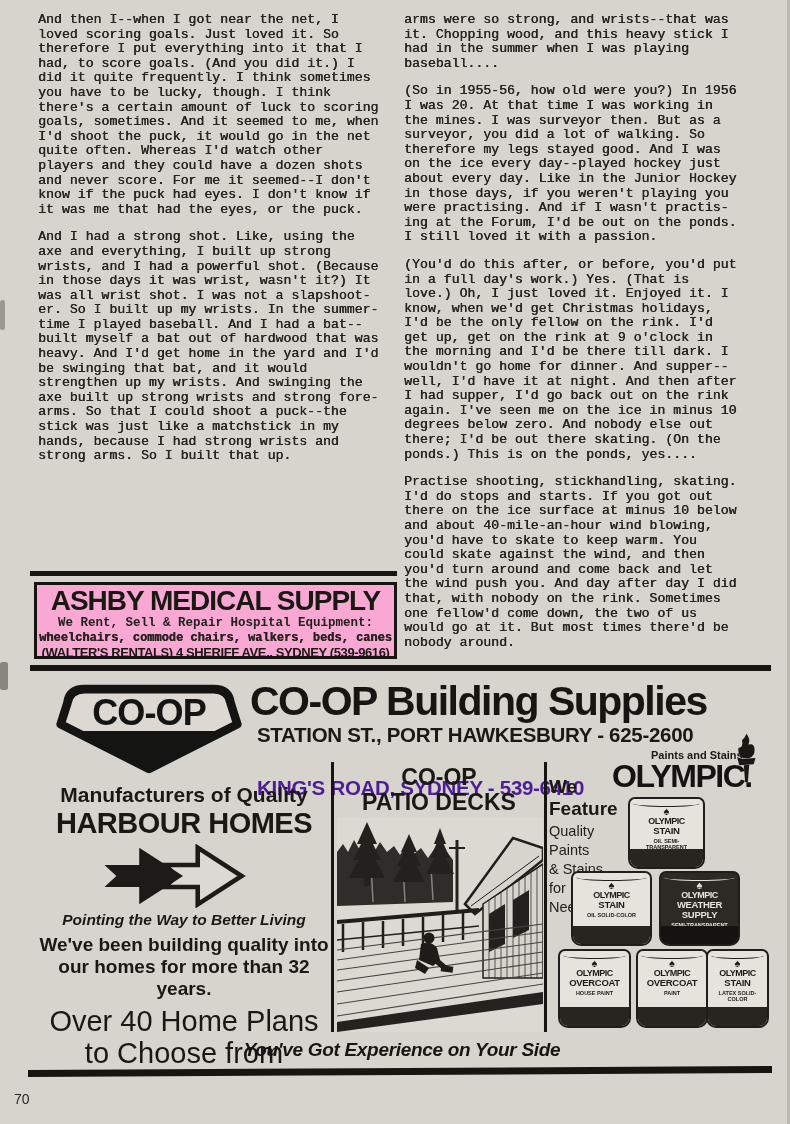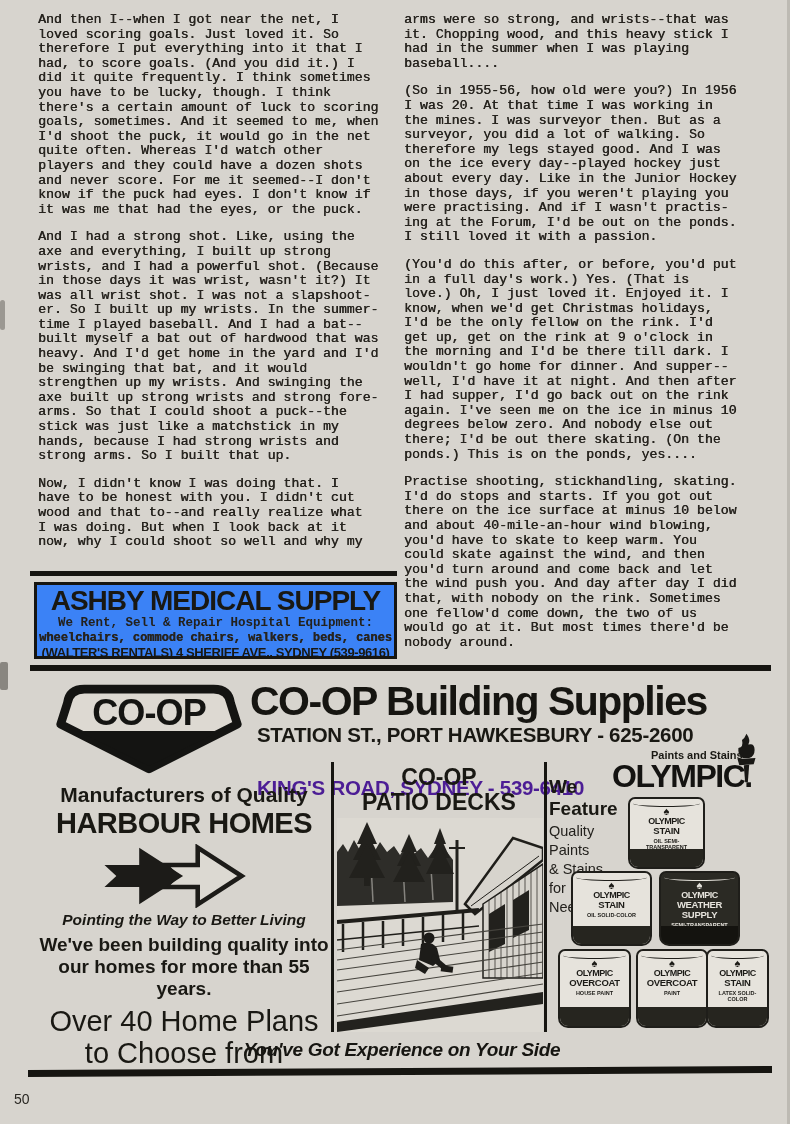--- a/index.html
+++ b/index.html
@@ -21,21 +21,21 @@
   
   .rule{position:absolute;background:#161511;}
   .rule-ashby-top{left:30px;top:571px;width:367px;height:5px;}
   .rule-full{left:30px;top:665px;width:741px;height:6px;}
   .vdiv-left{left:331px;top:762px;width:2.5px;height:270px;}
   .vdiv-right{left:544px;top:762px;width:2.5px;height:270px;}
   .rule-bottom{left:28px;top:1068px;width:744px;height:7px;transform:rotate(-0.3deg);}
   
   .ashby{
     position:absolute;left:34px;top:582px;width:363px;height:77px;
-    border:3px solid #161511;background:#3b82f6;box-sizing:border-box;
+    border:3px solid #161511;background:#f9a8d4;box-sizing:border-box;
     text-align:center;overflow:hidden;
   }
   .ashby-title{font-size:28px;font-weight:bold;letter-spacing:-1px;line-height:30px;margin-top:1px;color:#191813;}
   .ashby-l1{font-family:"Liberation Mono",monospace;font-weight:bold;font-size:12.5px;line-height:15px;color:#23211c;}
   .ashby-l2{font-family:"Liberation Mono",monospace;font-size:12px;line-height:14px;color:#27241f;text-shadow:0.4px 0 0 #27241f;font-weight:bold;}
   .ashby-l3{font-size:13px;font-weight:bold;letter-spacing:-0.4px;line-height:16px;color:#191813;}
   
   .coop-logo{position:absolute;left:54px;top:681px;width:190px;height:96px;}
   .coop-title{position:absolute;left:250px;top:678px;width:525px;font-size:41px;font-weight:bold;letter-spacing:-1.5px;color:#161511;}
   .coop-addr1{position:absolute;left:257px;top:723px;font-size:20.5px;font-weight:bold;letter-spacing:-0.3px;color:#191813;}
@@ -118,25 +118,20 @@
 time I played baseball. And I had a bat--
 built myself a bat out of hardwood that was
 heavy. And I'd get home in the yard and I'd
 be swinging that bat, and it would
 strengthen up my wrists. And swinging the
 axe built up strong wrists and strong fore-
 arms. So that I could shoot a puck--the
 stick was just like a matchstick in my
 hands, because I had strong wrists and
 strong arms. So I built that up.</p>
-  <p>Now, I didn't know I was doing that. I
-have to be honest with you. I didn't cut
-wood and that to--and really realize what
-I was doing. But when I look back at it
-now, why I could shoot so well and why my</p>
 </div>
 <div class="col col-right">
   <p>arms were so strong, and wrists--that was
 it. Chopping wood, and this heavy stick I
 had in the summer when I was playing
 baseball....</p>
   <p>(So in 1955-56, how old were you?) In 1956
 I was 20. At that time I was working in
 the mines. I was surveyor then. But as a
 surveyor, you did a lot of walking. So
@@ -206,21 +201,21 @@
 
 <div class="harbour">
   <div class="hb-intro">Manufacturers of Quality</div>
   <div class="hb-name">HARBOUR HOMES</div>
   <svg class="hh-logo" viewBox="0 0 178 70">
     <path d="M68,23 L104,23 L104,4 L152,35 L104,66 L104,47 L68,47 L81,35 Z" fill="#dcd9d2" stroke="#1c1b18" stroke-width="5" stroke-linejoin="miter"></path>
     <path d="M2,23 L40,23 L40,4 L88,35 L40,66 L40,47 L2,47 L15,35 Z" fill="#1c1b18"></path>
   </svg>
   <div class="hb-slogan">Pointing the Way to Better Living</div>
   <div class="hb-body">We've been building quality into
-our homes for more than 55 years.</div>
+our homes for more than 32 years.</div>
   <div class="hb-big">Over 40 Home Plans
 to Choose from</div>
 </div>
 
 <div class="patio-title">CO-OP
 PATIO DECKS</div>
 <svg class="patio-art" viewBox="0 0 206 214">
   <rect x="0" y="0" width="206" height="214" fill="#dcd9d2"></rect>
   <path d="M0,34 L6,26 L11,34 L17,22 L24,34 L30,27 L36,36 L43,24 L50,34 L57,28 L63,37 L70,26 L77,36 L84,30 L91,40 L98,30 L104,40 L110,34 L116,42 L116,84 L0,88 Z" fill="#2e2d29"></path>
   <g stroke="#dcd9d2" stroke-width="1.5" opacity="0.5">
@@ -335,17 +330,17 @@
 <div class="can c6">
   <span class="tree">♠</span>
   <span class="cb">OLYMPIC</span>
   <span class="cp">STAIN</span>
   <span class="cs">LATEX SOLID-COLOR</span>
   <span class="band"></span>
 </div>
 
 <div class="tagline">You've Got Experience on Your Side</div>
 <div class="rule rule-bottom"></div>
-<div class="page-num">50</div>
+<div class="page-num">70</div>
 
 <div class="smudge1"></div>
 <div class="smudge2"></div>
 <div class="edge-right"></div>
 
 </body></html>

